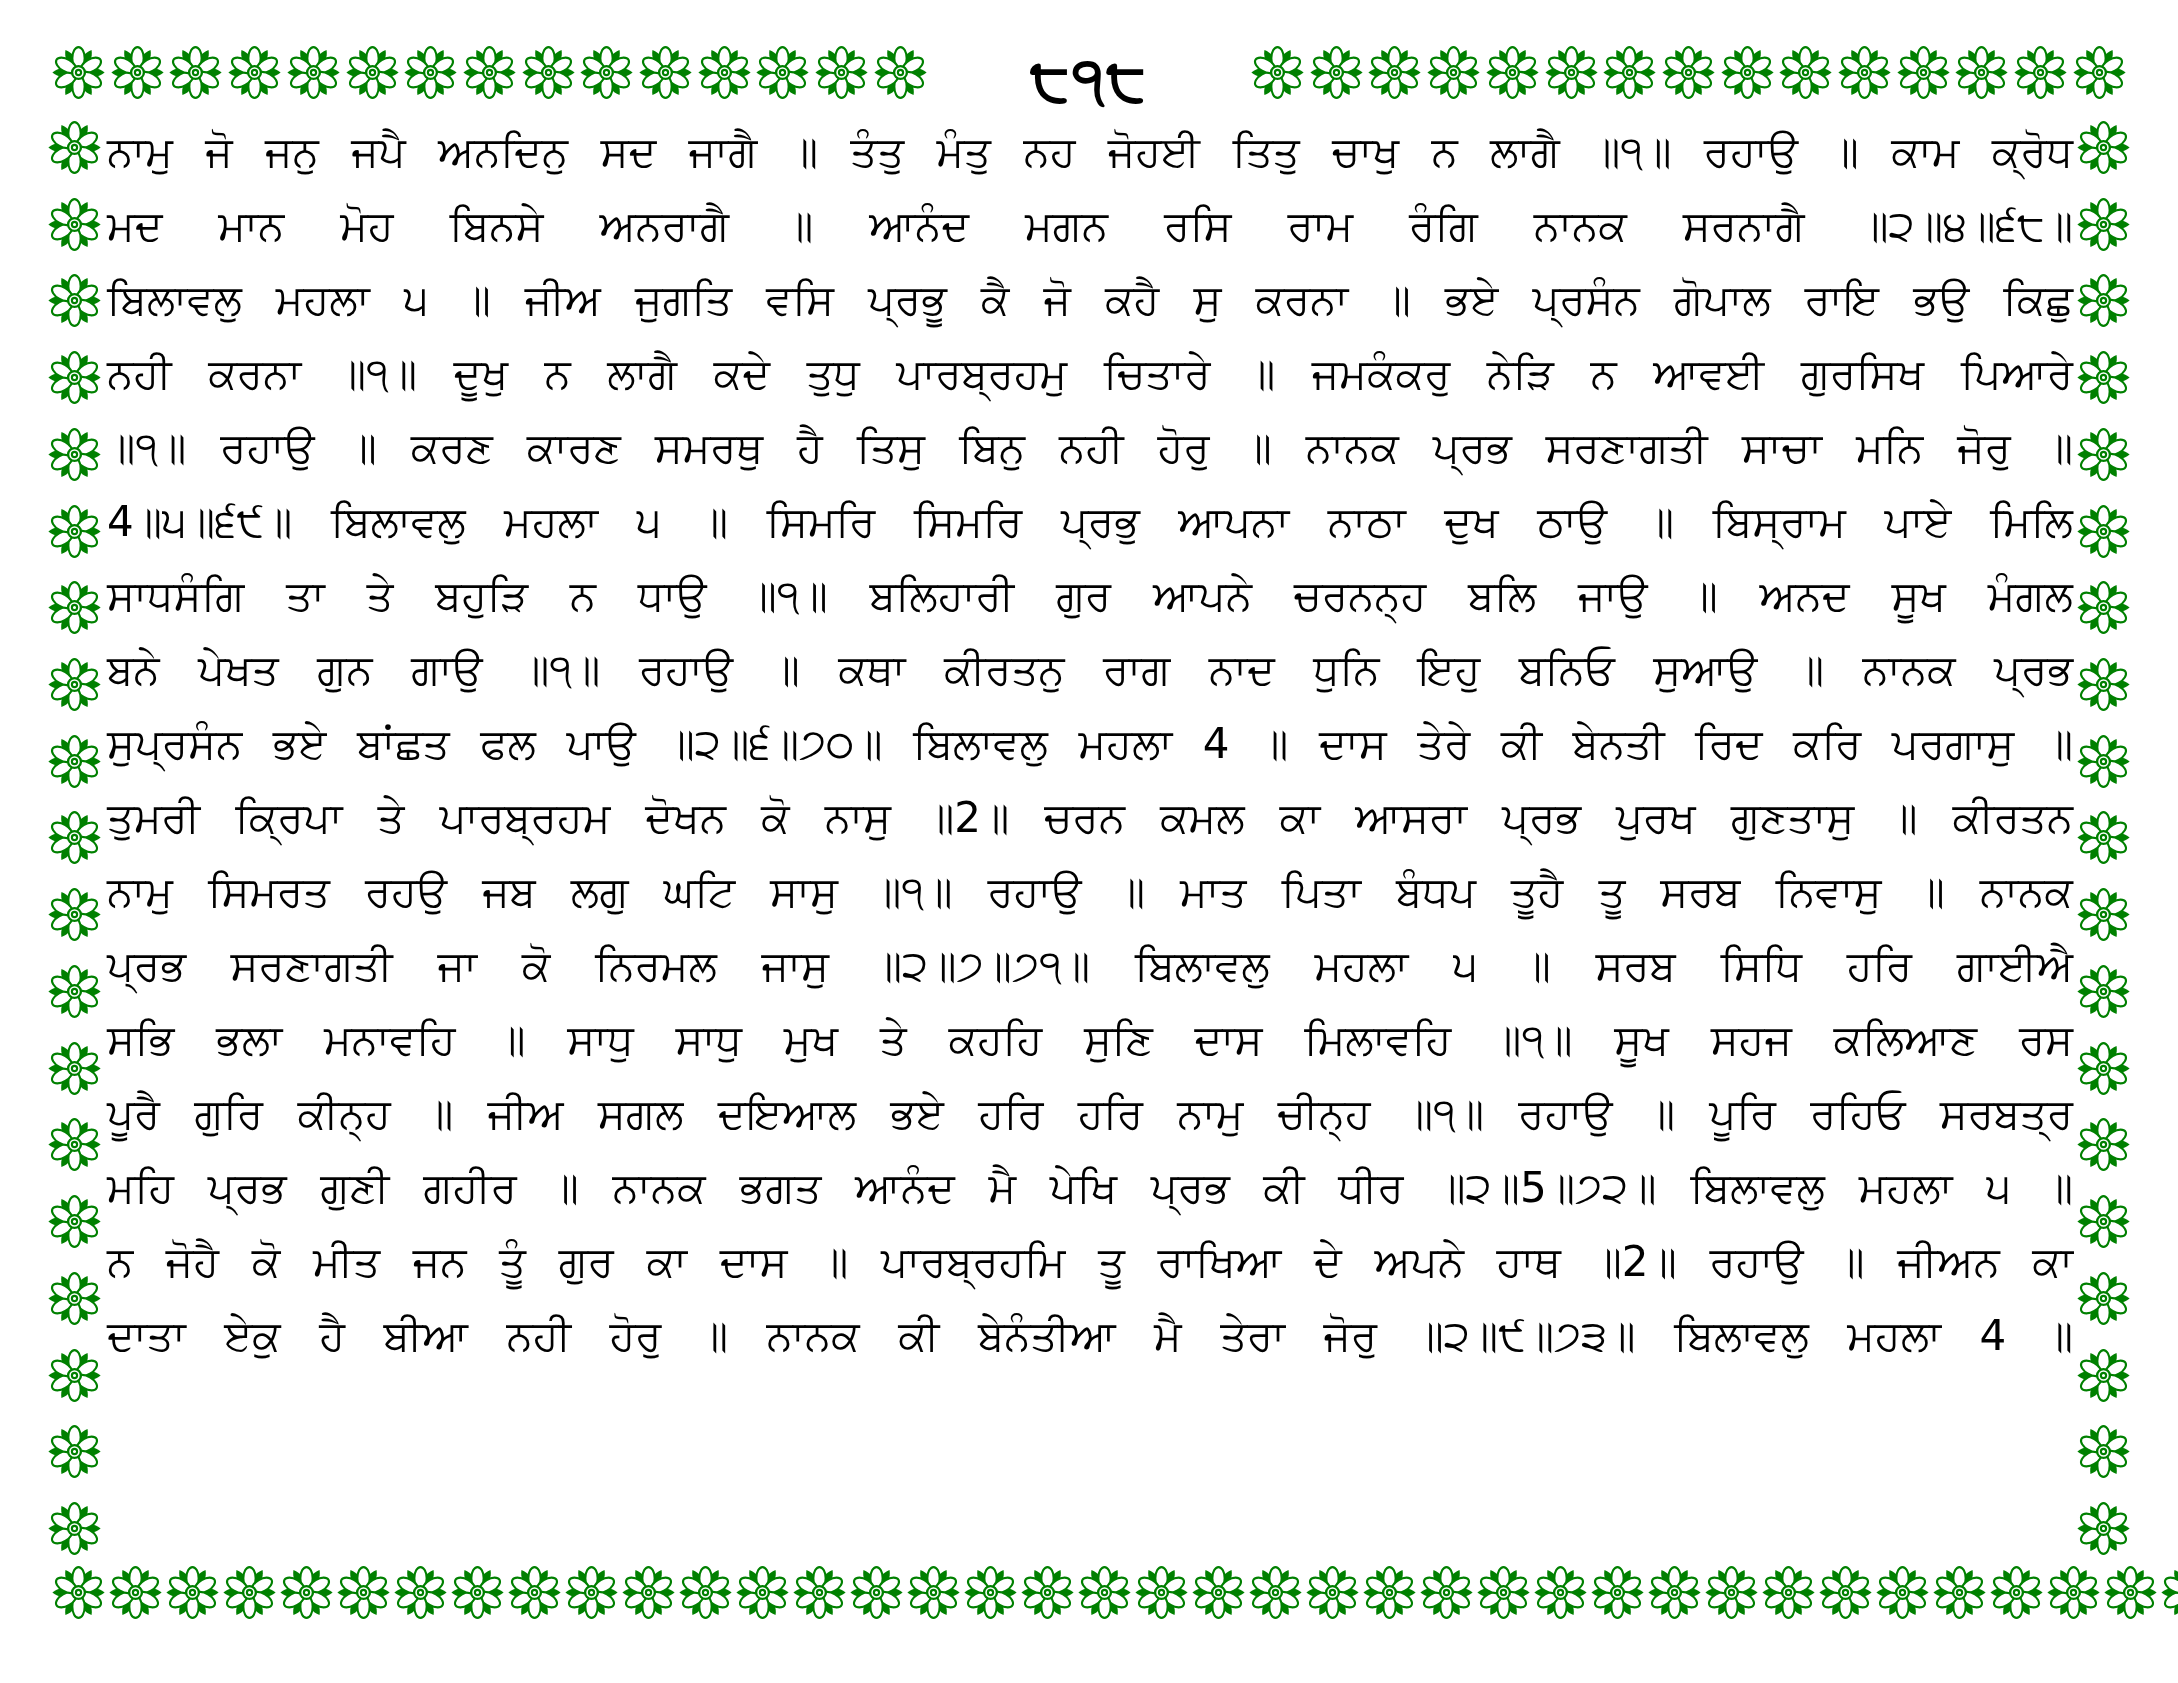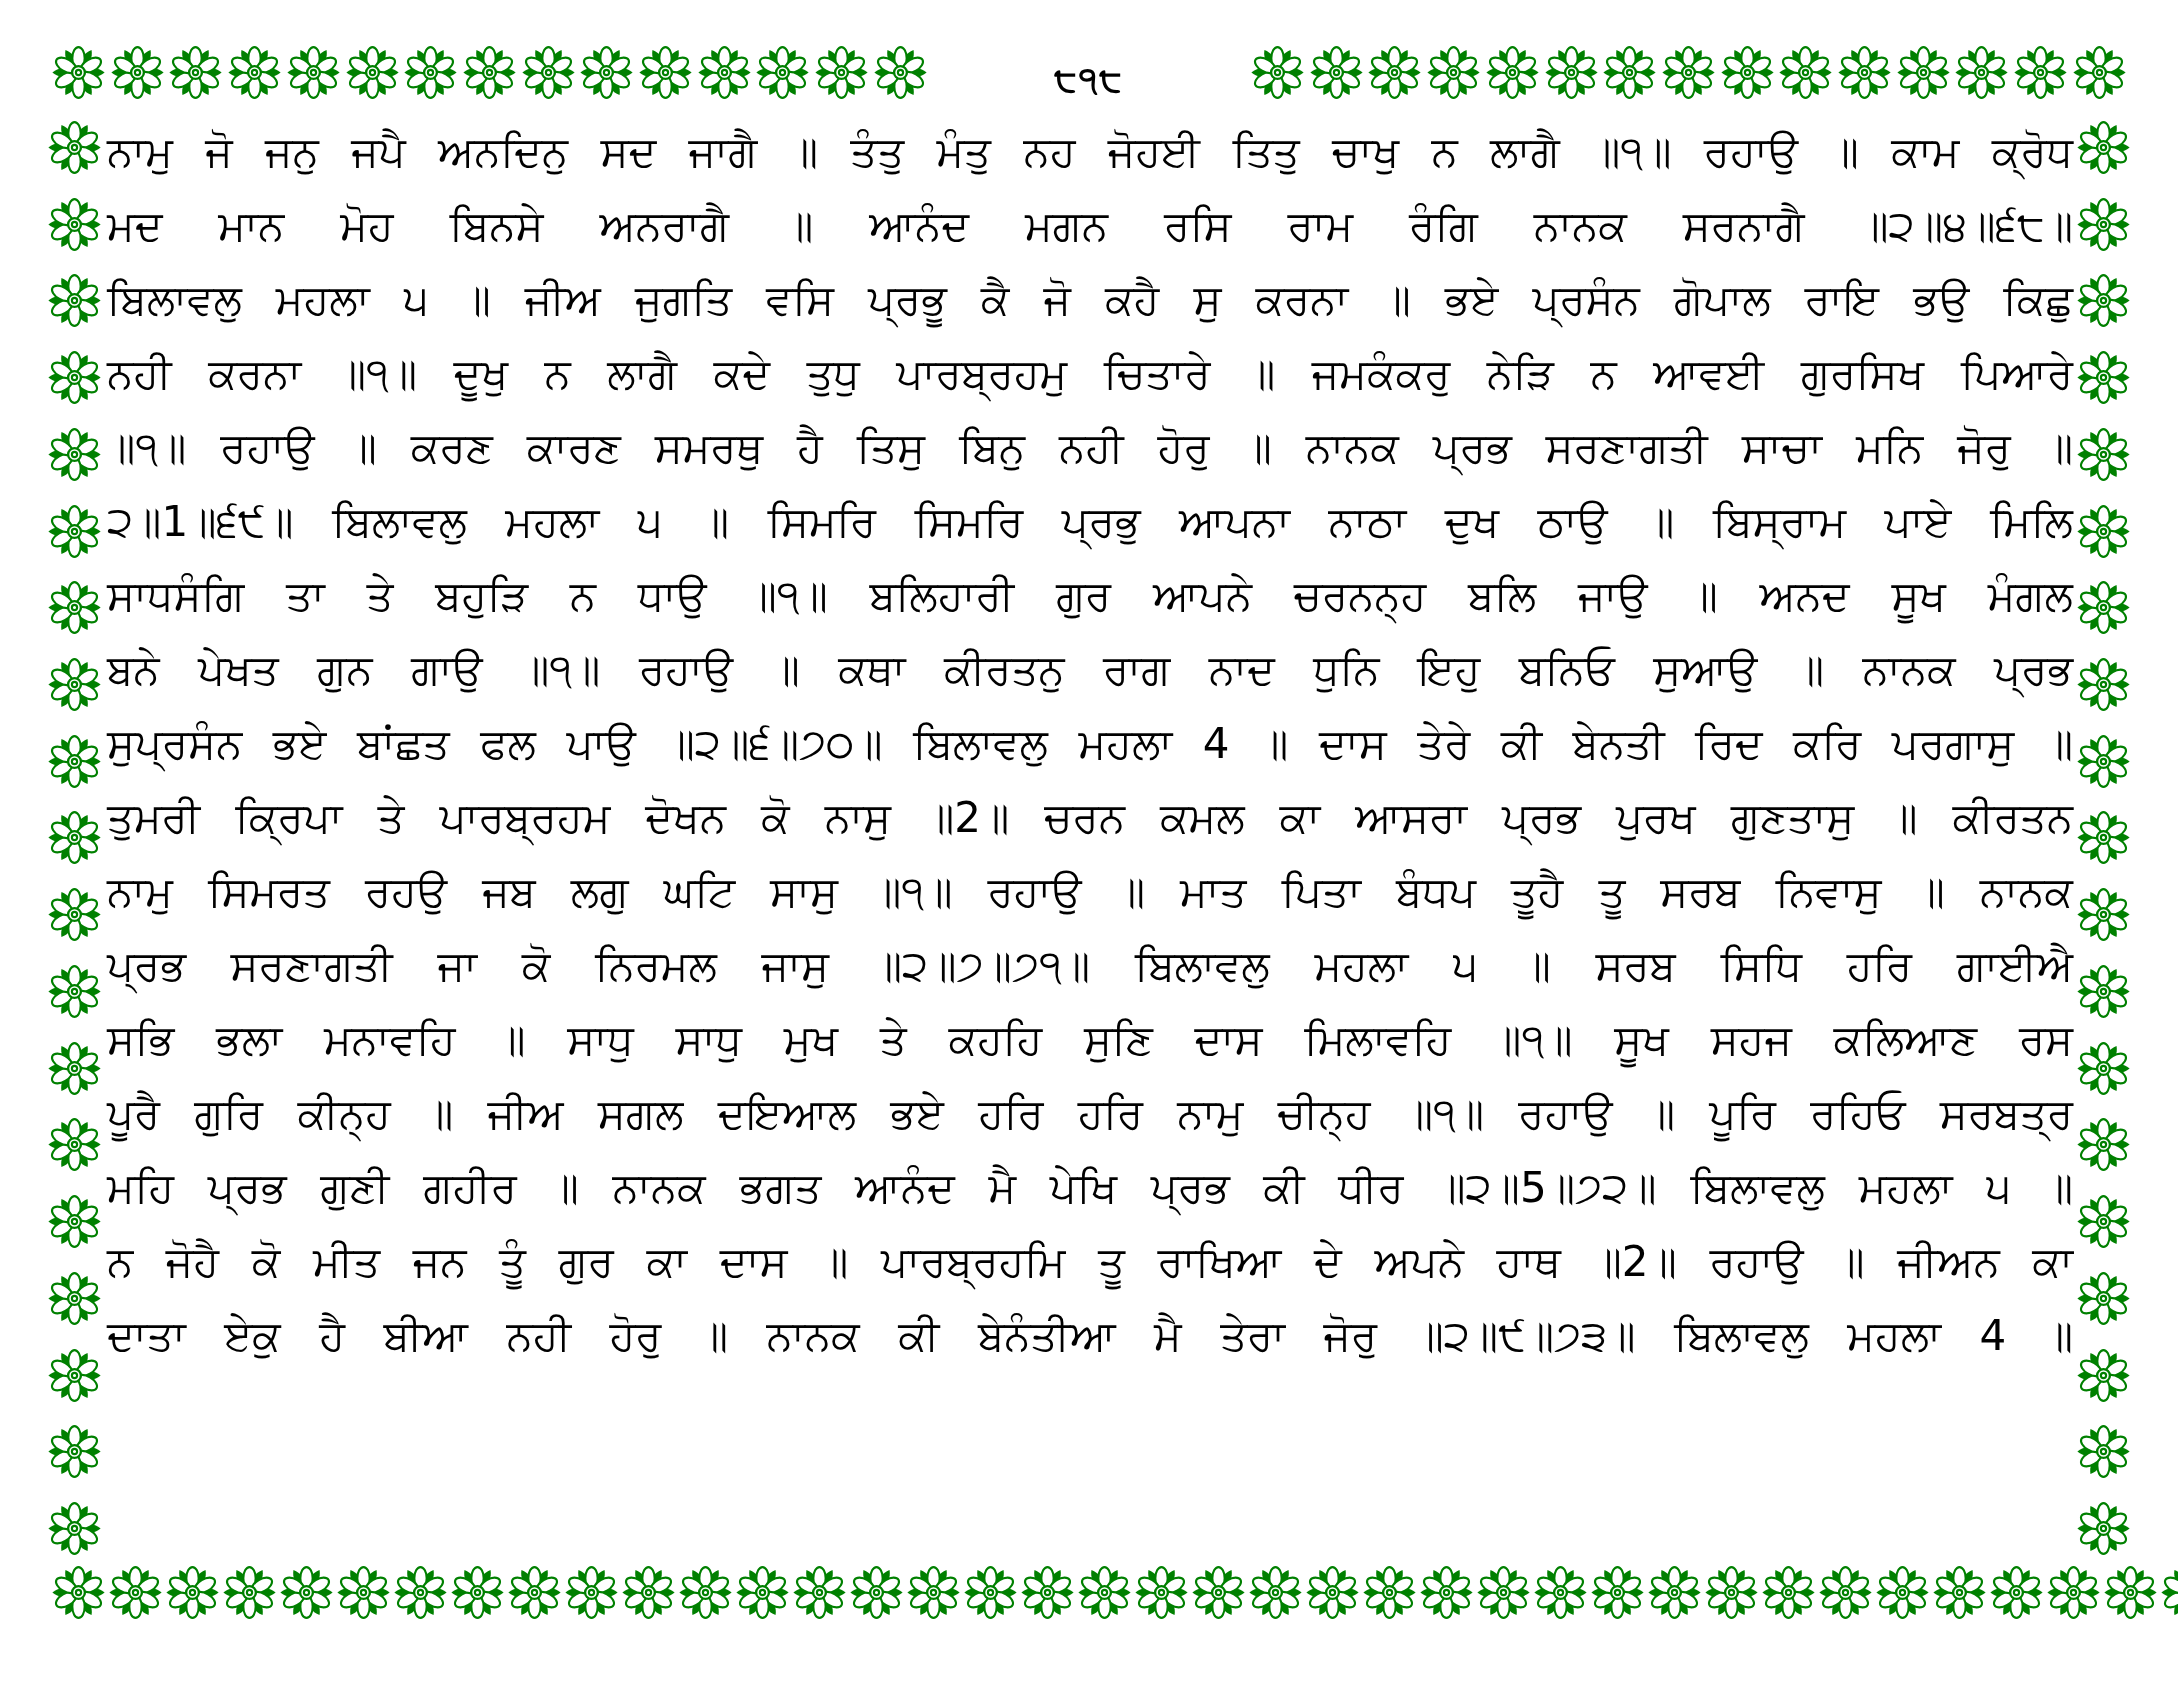--- a/index.html
+++ b/index.html
@@ -20,21 +20,21 @@
   .border-top-right { top: 44px; right: 50px; width: 879px; }
   .border-bottom    { top: 1564px; left: 50px; width: 2079px; }
   .border-left  { left: 46px;  top: 119px; height: 1438px; width: 57px; }
   .border-right { right: 46px; top: 119px; height: 1438px; width: 57px; }
 
   
   .page-number {
     position: absolute;
     top: 51px; left: 0; width: 100%;
     text-align: center;
-    font-size: 34px;
+    font-size: 60px;
     font-weight: bold;
     color: #000000;
     line-height: 57px;
     letter-spacing: 2px;
   }
 
   
   .text-block {
     position: absolute;
     left: 107px; top: 115px;
@@ -414,21 +414,21 @@
         <use href="#flower-symbol"></use>
       </svg>
     </div>
 
   <div class="text-block">
       <div class="text-line">ਨਾਮੁ ਜੋ ਜਨੁ ਜਪੈ ਅਨਦਿਨੁ ਸਦ ਜਾਗੈ ॥ ਤੰਤੁ ਮੰਤੁ ਨਹ ਜੋਹਈ ਤਿਤੁ ਚਾਖੁ ਨ ਲਾਗੈ ॥੧॥ ਰਹਾਉ ॥ ਕਾਮ ਕ੍ਰੋਧ</div>
       <div class="text-line">ਮਦ ਮਾਨ ਮੋਹ ਬਿਨਸੇ ਅਨਰਾਗੈ ॥ ਆਨੰਦ ਮਗਨ ਰਸਿ ਰਾਮ ਰੰਗਿ ਨਾਨਕ ਸਰਨਾਗੈ ॥੨॥੪॥੬੮॥</div>
       <div class="text-line">ਬਿਲਾਵਲੁ ਮਹਲਾ ੫ ॥ ਜੀਅ ਜੁਗਤਿ ਵਸਿ ਪ੍ਰਭੂ ਕੈ ਜੋ ਕਹੈ ਸੁ ਕਰਨਾ ॥ ਭਏ ਪ੍ਰਸੰਨ ਗੋਪਾਲ ਰਾਇ ਭਉ ਕਿਛੁ</div>
       <div class="text-line">ਨਹੀ ਕਰਨਾ ॥੧॥ ਦੂਖੁ ਨ ਲਾਗੈ ਕਦੇ ਤੁਧੁ ਪਾਰਬ੍ਰਹਮੁ ਚਿਤਾਰੇ ॥ ਜਮਕੰਕਰੁ ਨੇੜਿ ਨ ਆਵਈ ਗੁਰਸਿਖ ਪਿਆਰੇ</div>
       <div class="text-line">॥੧॥ ਰਹਾਉ ॥ ਕਰਣ ਕਾਰਣ ਸਮਰਥੁ ਹੈ ਤਿਸੁ ਬਿਨੁ ਨਹੀ ਹੋਰੁ ॥ ਨਾਨਕ ਪ੍ਰਭ ਸਰਣਾਗਤੀ ਸਾਚਾ ਮਨਿ ਜੋਰੁ ॥</div>
-      <div class="text-line">੨॥1॥੬੯॥ ਬਿਲਾਵਲੁ ਮਹਲਾ ੫ ॥ ਸਿਮਰਿ ਸਿਮਰਿ ਪ੍ਰਭੁ ਆਪਨਾ ਨਾਠਾ ਦੁਖ ਠਾਉ ॥ ਬਿਸ੍ਰਾਮ ਪਾਏ ਮਿਲਿ</div>
+      <div class="text-line">4॥੫॥੬੯॥ ਬਿਲਾਵਲੁ ਮਹਲਾ ੫ ॥ ਸਿਮਰਿ ਸਿਮਰਿ ਪ੍ਰਭੁ ਆਪਨਾ ਨਾਠਾ ਦੁਖ ਠਾਉ ॥ ਬਿਸ੍ਰਾਮ ਪਾਏ ਮਿਲਿ</div>
       <div class="text-line">ਸਾਧਸੰਗਿ ਤਾ ਤੇ ਬਹੁੜਿ ਨ ਧਾਉ ॥੧॥ ਬਲਿਹਾਰੀ ਗੁਰ ਆਪਨੇ ਚਰਨਨ੍ਹ ਬਲਿ ਜਾਉ ॥ ਅਨਦ ਸੂਖ ਮੰਗਲ</div>
       <div class="text-line">ਬਨੇ ਪੇਖਤ ਗੁਨ ਗਾਉ ॥੧॥ ਰਹਾਉ ॥ ਕਥਾ ਕੀਰਤਨੁ ਰਾਗ ਨਾਦ ਧੁਨਿ ਇਹੁ ਬਨਿਓ ਸੁਆਉ ॥ ਨਾਨਕ ਪ੍ਰਭ</div>
       <div class="text-line">ਸੁਪ੍ਰਸੰਨ ਭਏ ਬਾਂਛਤ ਫਲ ਪਾਉ ॥੨॥੬॥੭੦॥ ਬਿਲਾਵਲੁ ਮਹਲਾ 4 ॥ ਦਾਸ ਤੇਰੇ ਕੀ ਬੇਨਤੀ ਰਿਦ ਕਰਿ ਪਰਗਾਸੁ ॥</div>
       <div class="text-line">ਤੁਮਰੀ ਕ੍ਰਿਪਾ ਤੇ ਪਾਰਬ੍ਰਹਮ ਦੋਖਨ ਕੋ ਨਾਸੁ ॥2॥ ਚਰਨ ਕਮਲ ਕਾ ਆਸਰਾ ਪ੍ਰਭ ਪੁਰਖ ਗੁਣਤਾਸੁ ॥ ਕੀਰਤਨ</div>
       <div class="text-line">ਨਾਮੁ ਸਿਮਰਤ ਰਹਉ ਜਬ ਲਗੁ ਘਟਿ ਸਾਸੁ ॥੧॥ ਰਹਾਉ ॥ ਮਾਤ ਪਿਤਾ ਬੰਧਪ ਤੂਹੈ ਤੂ ਸਰਬ ਨਿਵਾਸੁ ॥ ਨਾਨਕ</div>
       <div class="text-line">ਪ੍ਰਭ ਸਰਣਾਗਤੀ ਜਾ ਕੋ ਨਿਰਮਲ ਜਾਸੁ ॥੨॥੭॥੭੧॥ ਬਿਲਾਵਲੁ ਮਹਲਾ ੫ ॥ ਸਰਬ ਸਿਧਿ ਹਰਿ ਗਾਈਐ</div>
       <div class="text-line">ਸਭਿ ਭਲਾ ਮਨਾਵਹਿ ॥ ਸਾਧੁ ਸਾਧੁ ਮੁਖ ਤੇ ਕਹਹਿ ਸੁਣਿ ਦਾਸ ਮਿਲਾਵਹਿ ॥੧॥ ਸੂਖ ਸਹਜ ਕਲਿਆਣ ਰਸ</div>
       <div class="text-line">ਪੂਰੈ ਗੁਰਿ ਕੀਨ੍ਹ ॥ ਜੀਅ ਸਗਲ ਦਇਆਲ ਭਏ ਹਰਿ ਹਰਿ ਨਾਮੁ ਚੀਨ੍ਹ ॥੧॥ ਰਹਾਉ ॥ ਪੂਰਿ ਰਹਿਓ ਸਰਬਤ੍ਰ</div>
       <div class="text-line">ਮਹਿ ਪ੍ਰਭ ਗੁਣੀ ਗਹੀਰ ॥ ਨਾਨਕ ਭਗਤ ਆਨੰਦ ਮੈ ਪੇਖਿ ਪ੍ਰਭ ਕੀ ਧੀਰ ॥੨॥5॥੭੨॥ ਬਿਲਾਵਲੁ ਮਹਲਾ ੫ ॥</div>
       <div class="text-line">ਨ ਜੋਹੈ ਕੋ ਮੀਤ ਜਨ ਤੂੰ ਗੁਰ ਕਾ ਦਾਸ ॥ ਪਾਰਬ੍ਰਹਮਿ ਤੂ ਰਾਖਿਆ ਦੇ ਅਪਨੇ ਹਾਥ ॥2॥ ਰਹਾਉ ॥ ਜੀਅਨ ਕਾ</div>

